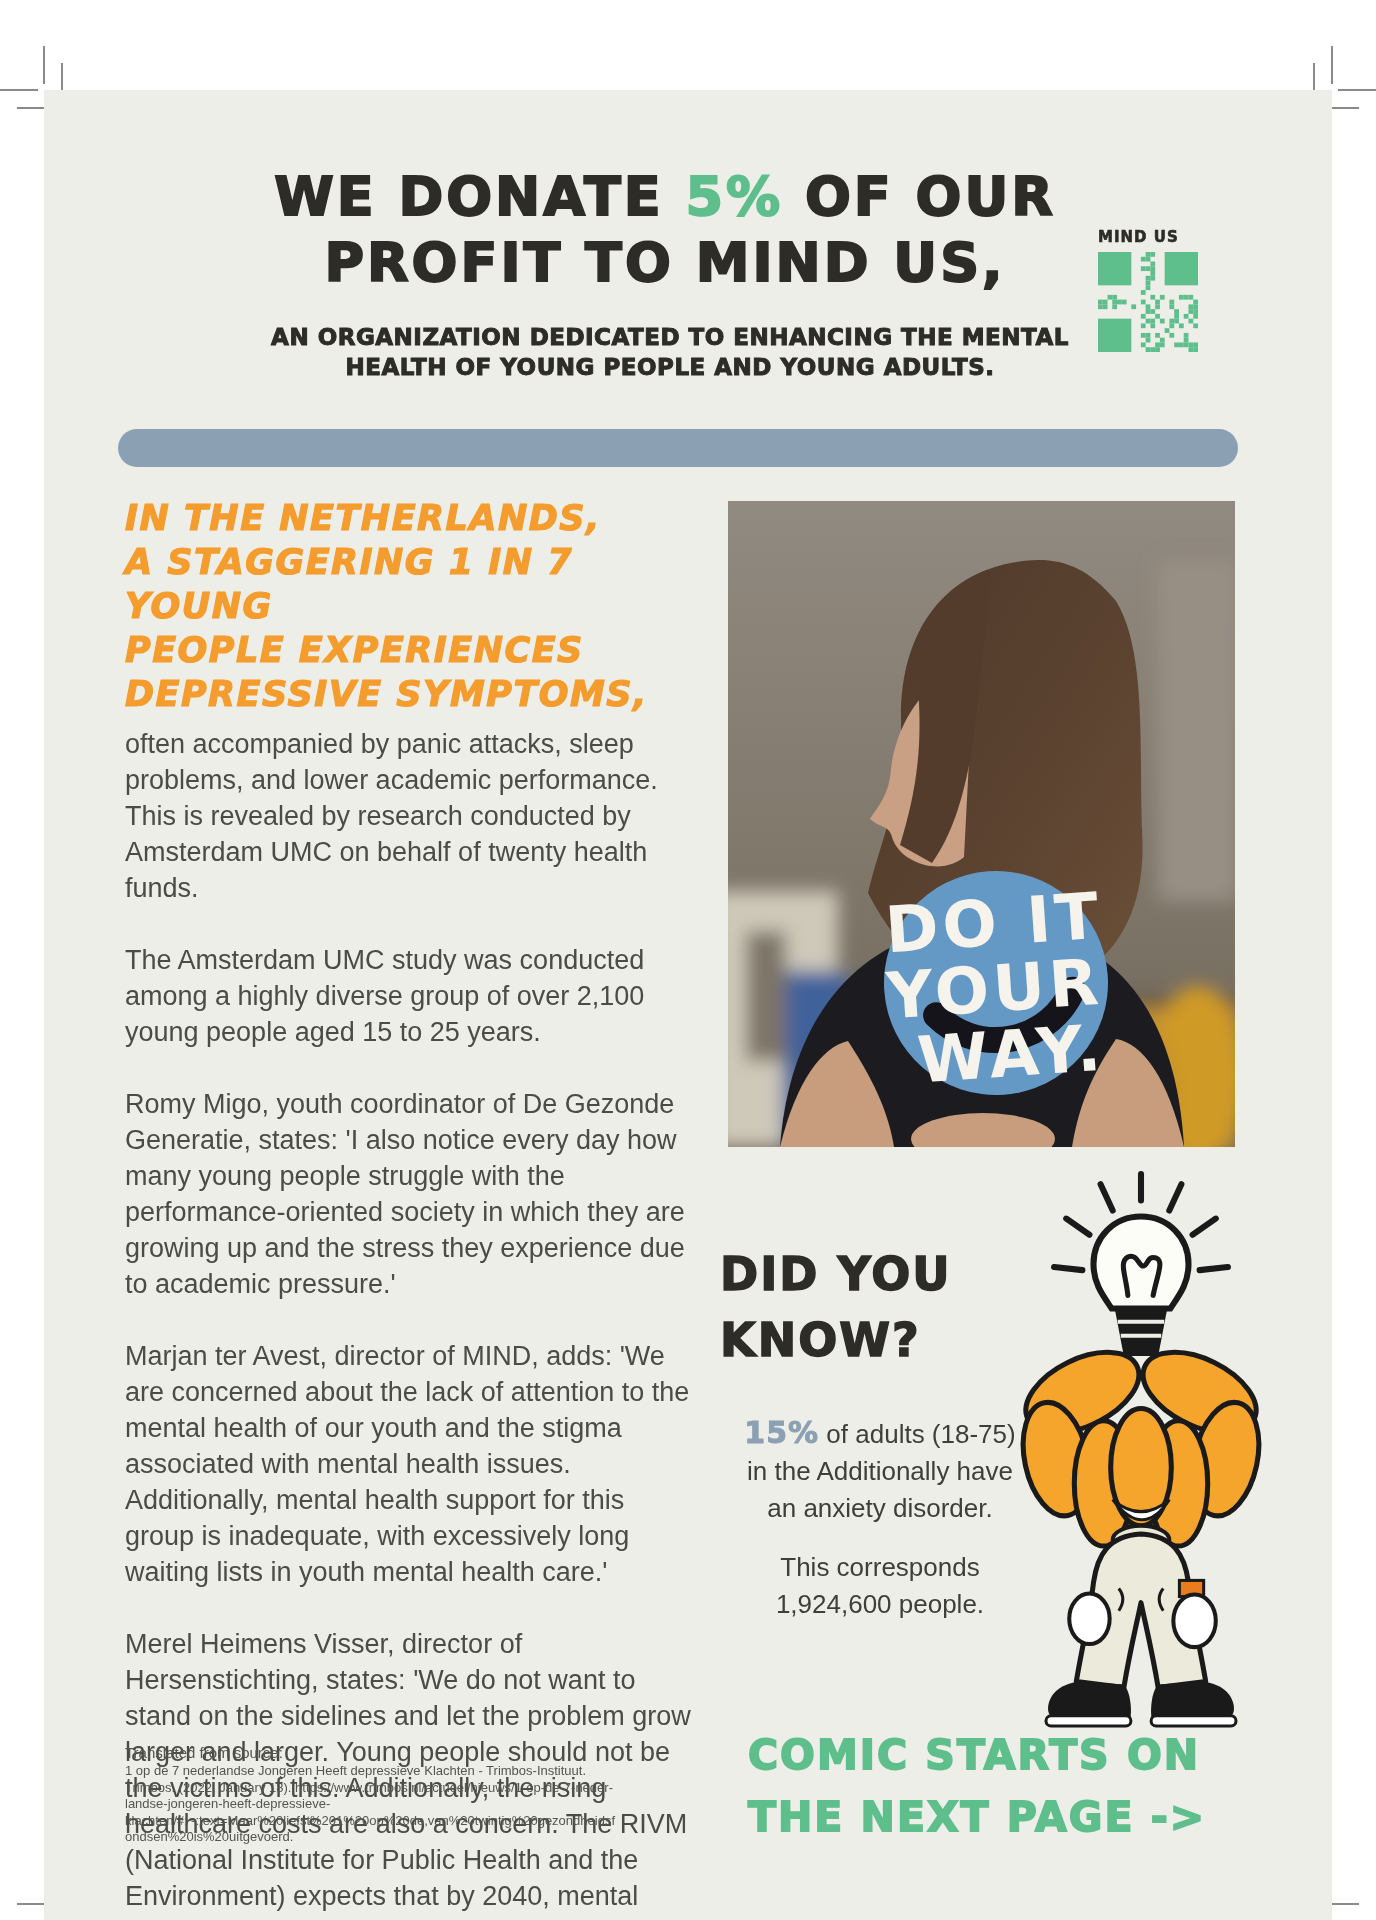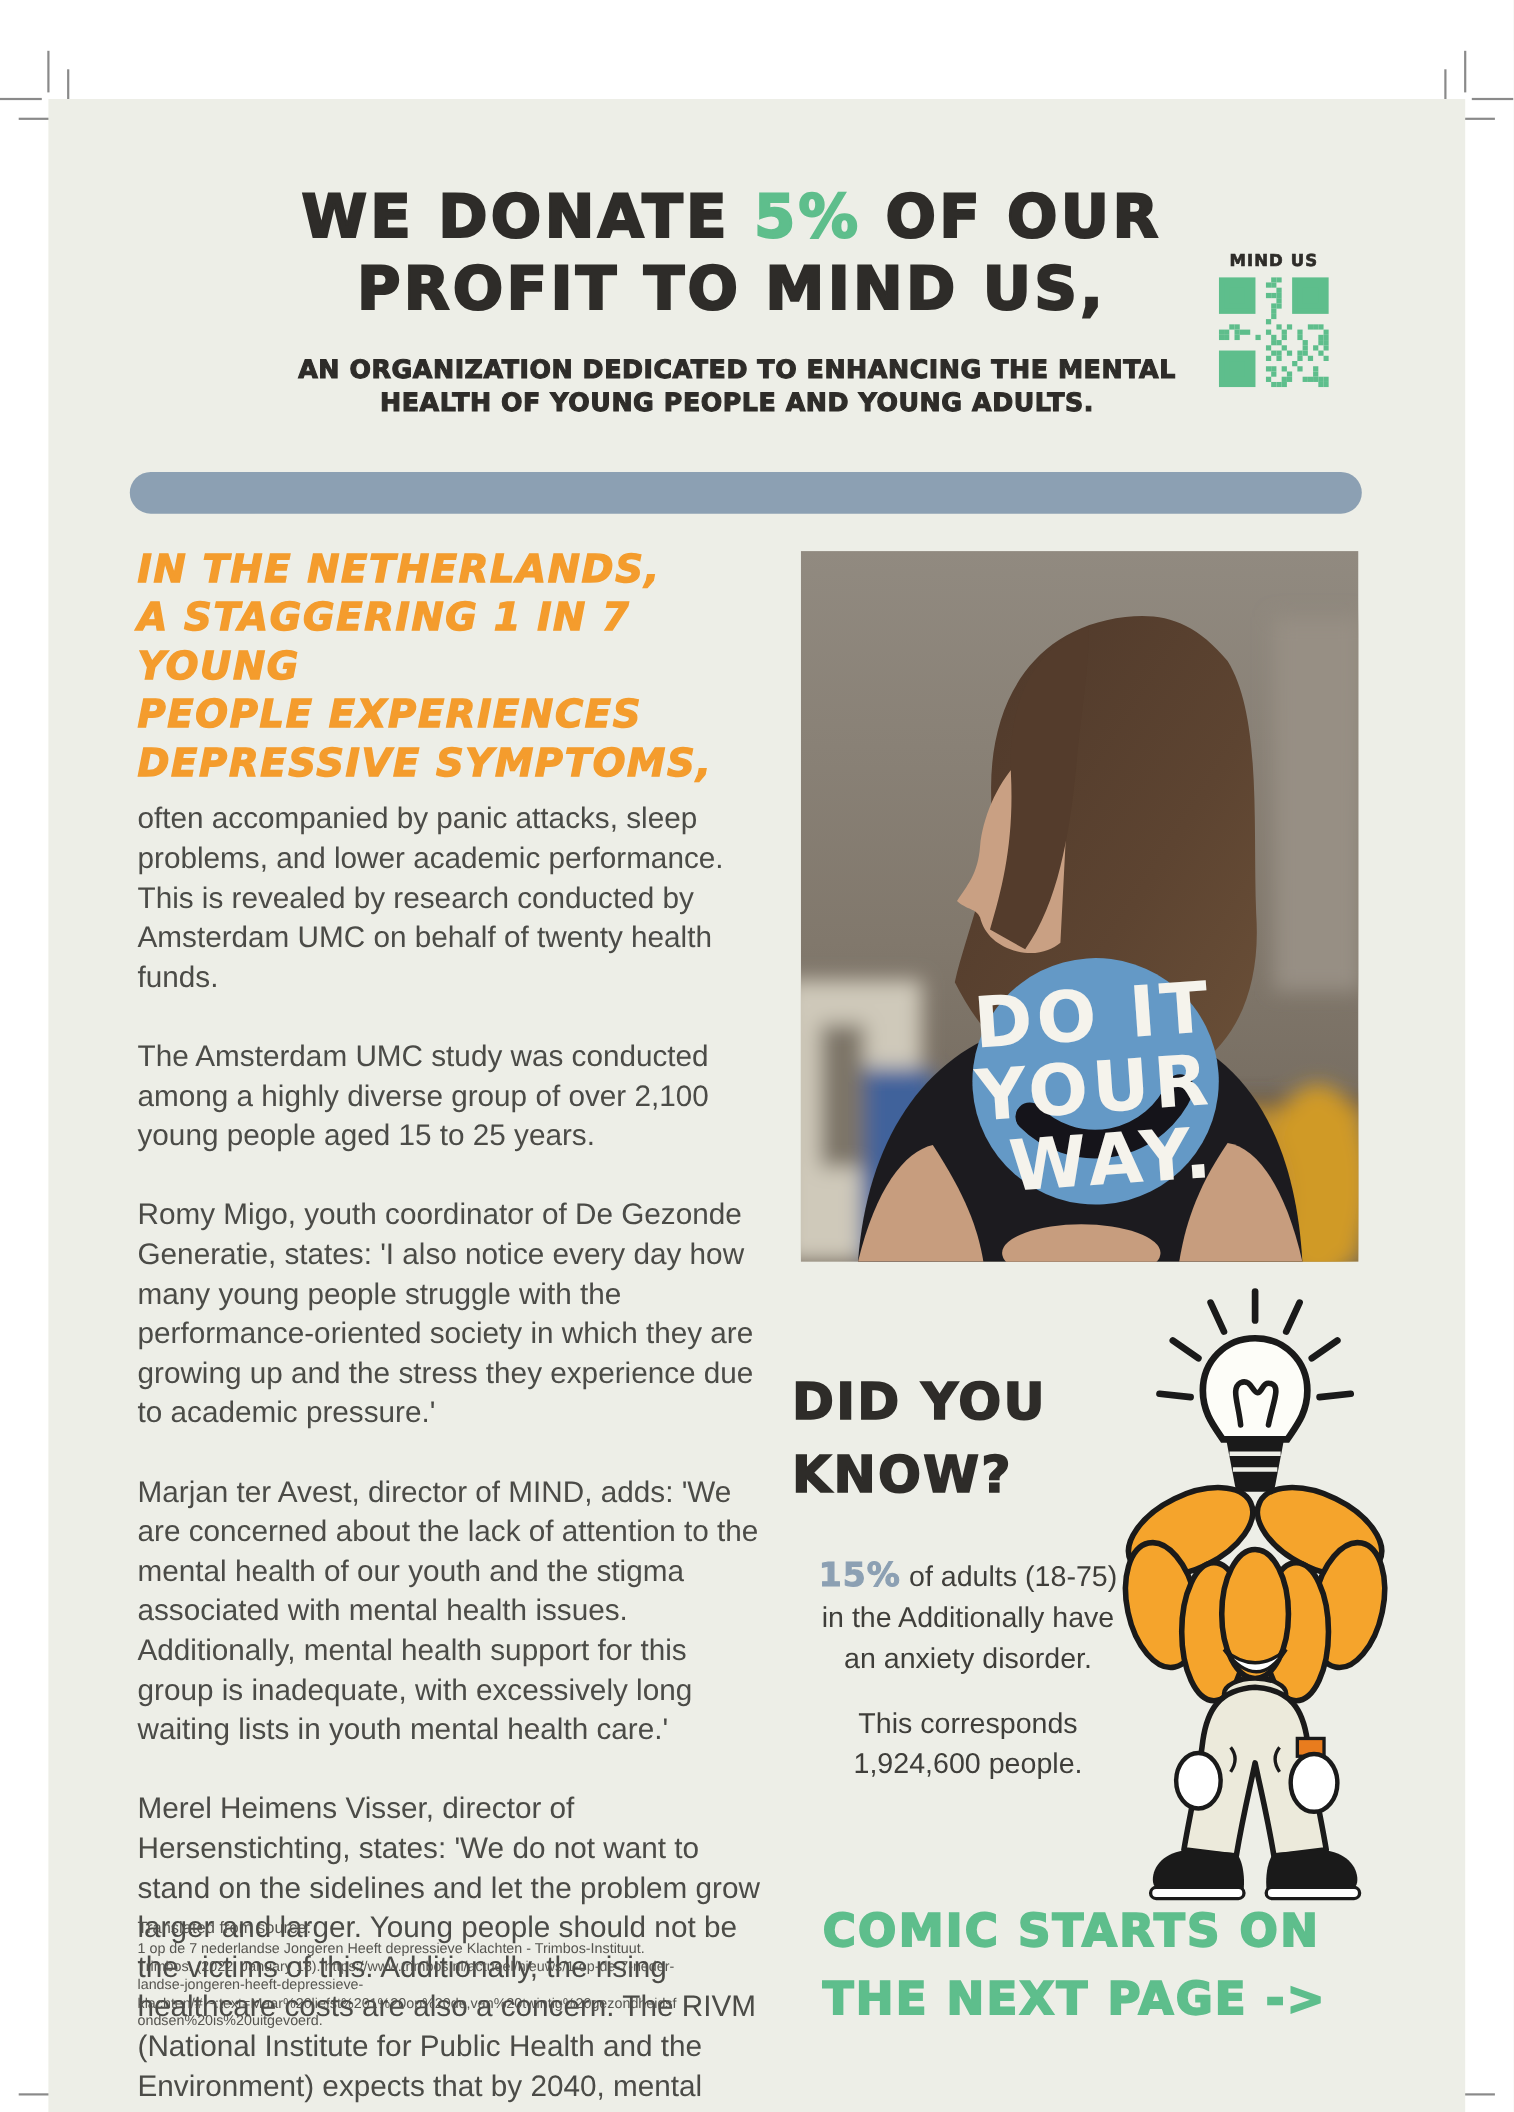--- a/index.html
+++ b/index.html
@@ -8,21 +8,21 @@
   .card{position:absolute;left:44px;top:44px;width:1288px;height:1832px;background:#EDEEE7;}
   .crop{position:absolute;background:#8a8a8a;}
   .bubble{font-family:"DejaVu Sans",sans-serif;font-weight:bold;}
 
   
   .title{position:absolute;left:170px;top:118px;width:990px;text-align:center;color:#2E2C29;
          font-size:54px;line-height:66px;letter-spacing:3px;-webkit-text-stroke:2px currentColor;}
   .title .hl{color:#5EBE8C;-webkit-text-stroke:2px #5EBE8C;}
   .subtitle{position:absolute;left:220px;top:276px;width:900px;text-align:center;color:#2E2C29;
             font-size:23px;line-height:30px;letter-spacing:0.5px;-webkit-text-stroke:1px currentColor;}
-  .qrwrap{position:absolute;left:1098px;top:182px;width:120px;text-align:center;}
+  .qrwrap{position:absolute;left:1098px;top:182px;width:120px;}
   .qrlabel{color:#2E2C29;font-size:15px;letter-spacing:1px;-webkit-text-stroke:0.6px currentColor;margin-bottom:6px;}
   .qr{width:100px;height:100px;}
   .qr rect,.qr path{fill:#5EBE8C;}
 
   .divider{position:absolute;left:118px;top:383px;width:1120px;height:38px;border-radius:19px;background:#8CA0B3;}
 
   
   .lcol{position:absolute;left:125px;top:450px;width:568px;}
   .oheading{color:#F49C2D;font-size:35px;line-height:44px;letter-spacing:1.5px;-webkit-text-stroke:1.2px currentColor;margin-bottom:10px;font-style:italic;}
   .body-text p{margin:0 0 36px 0;color:#4B4B47;font-size:27px;line-height:36px;}

